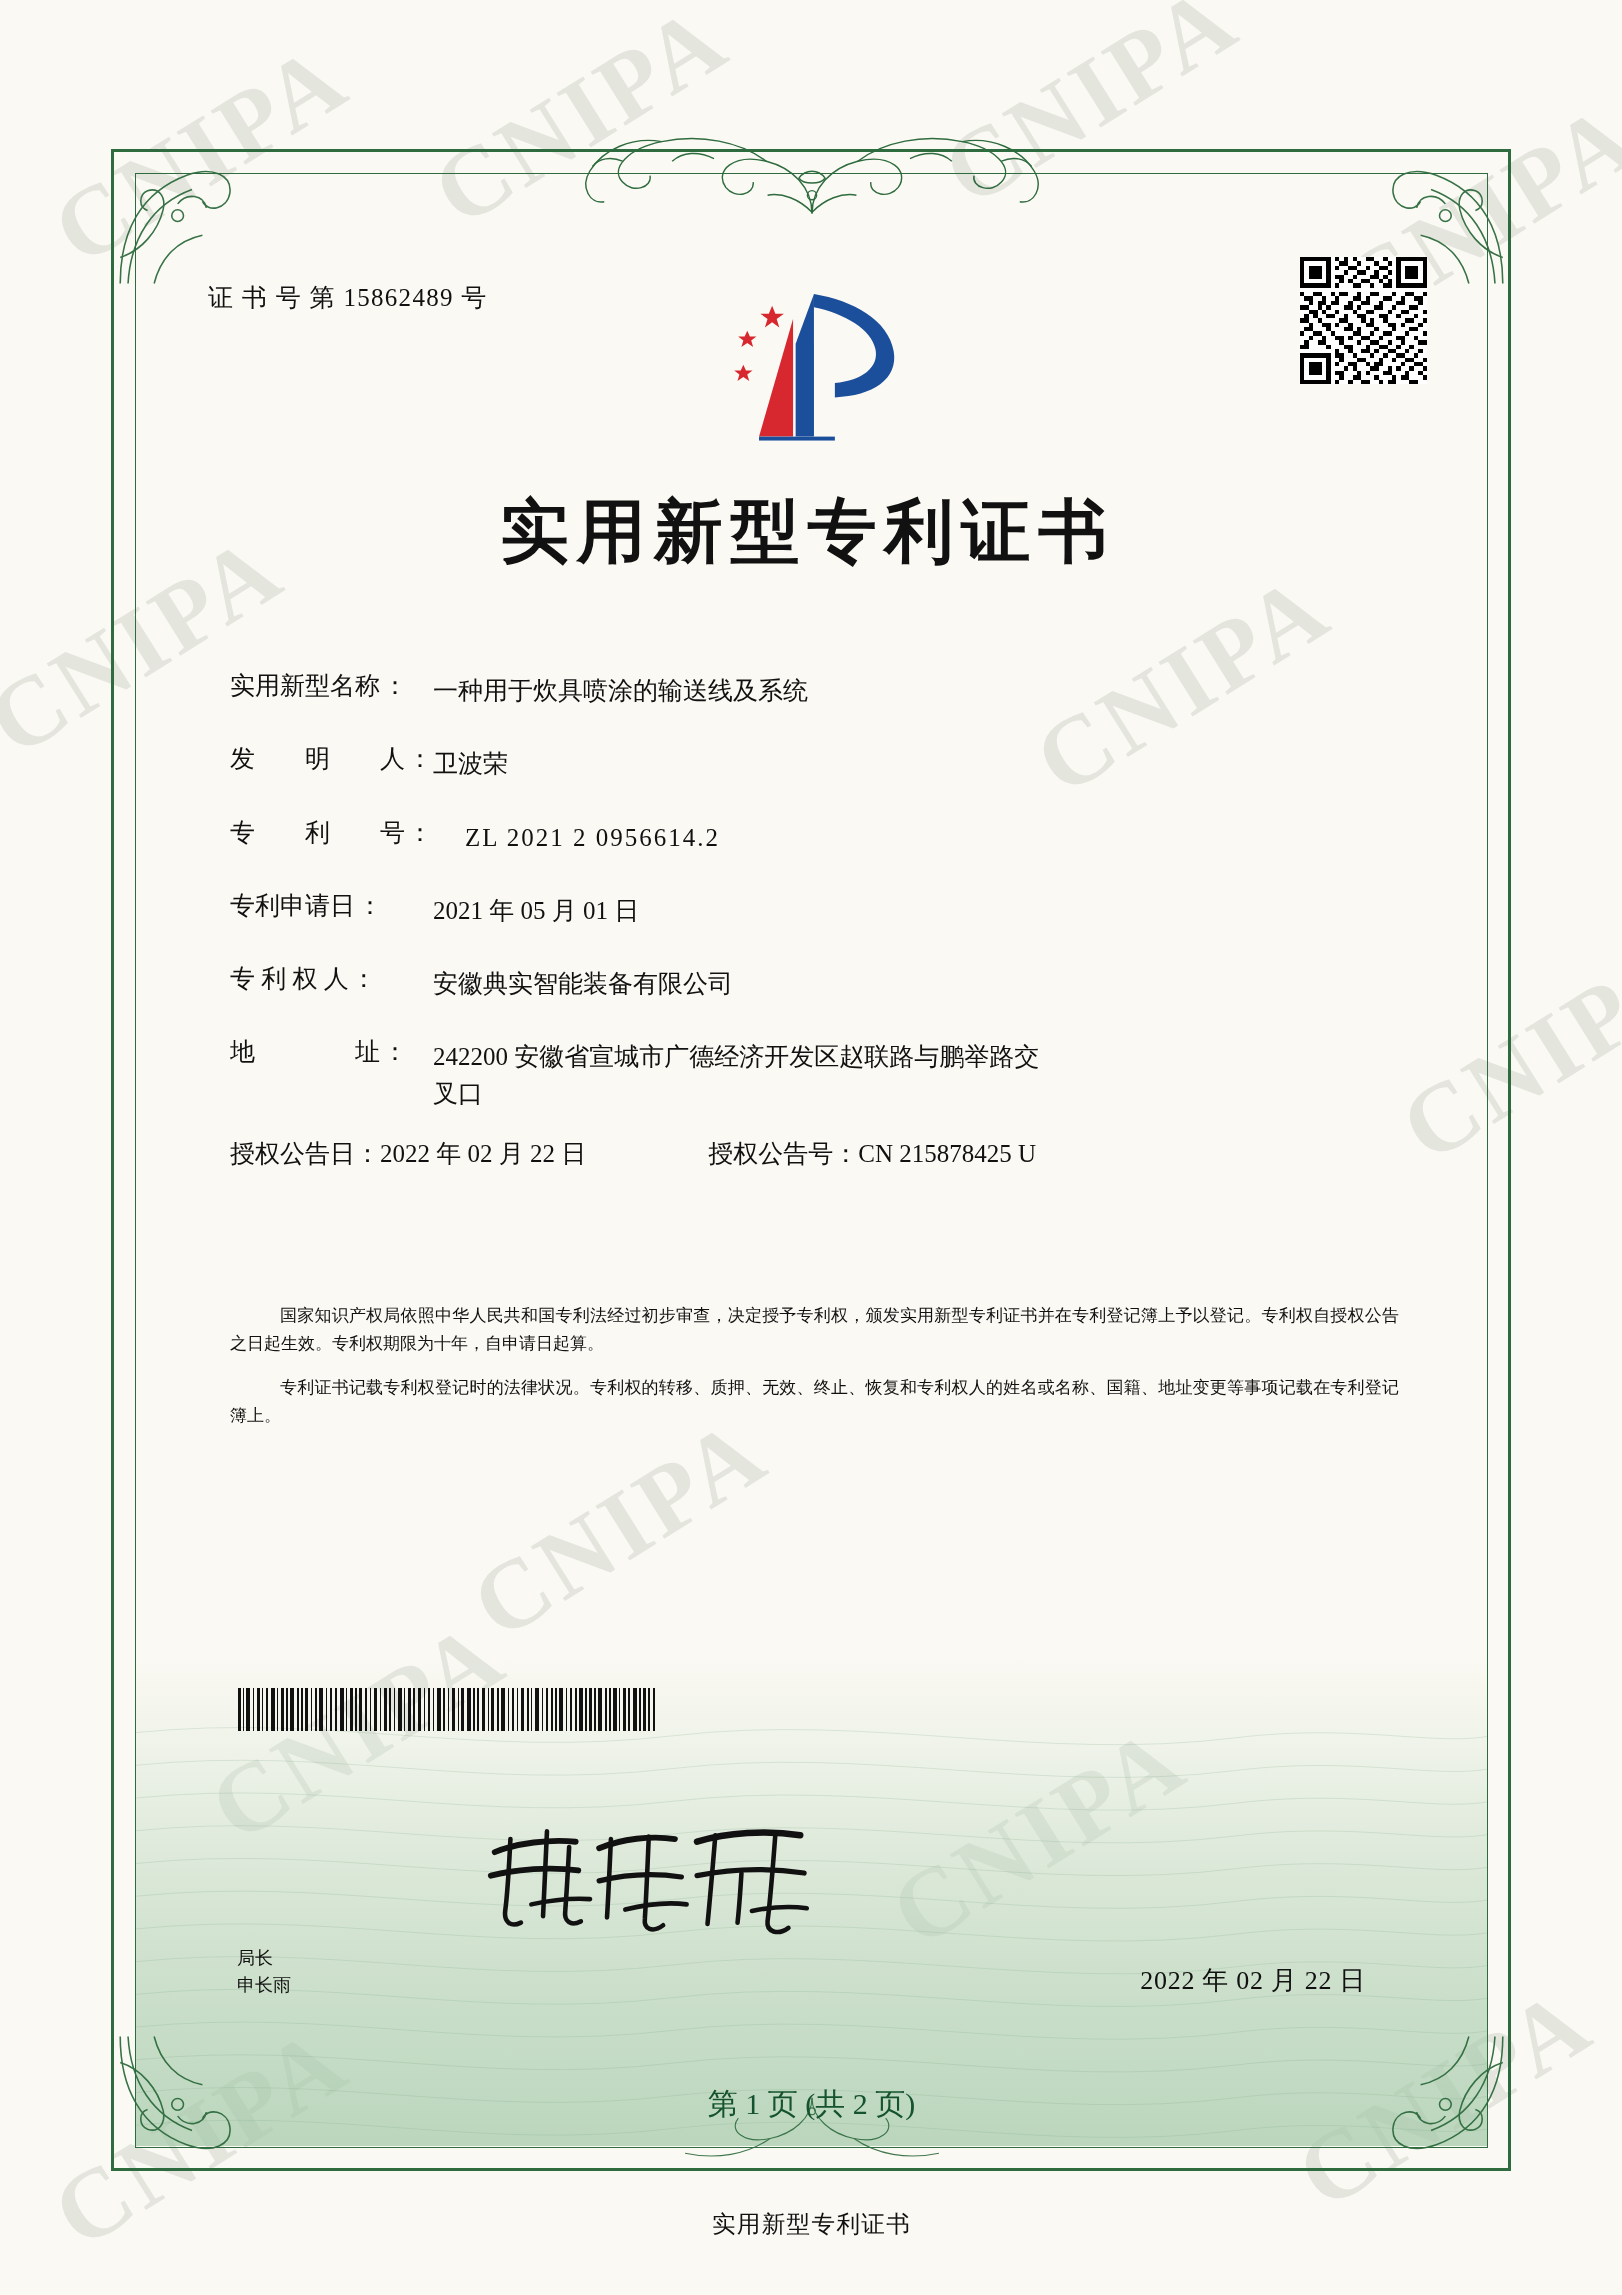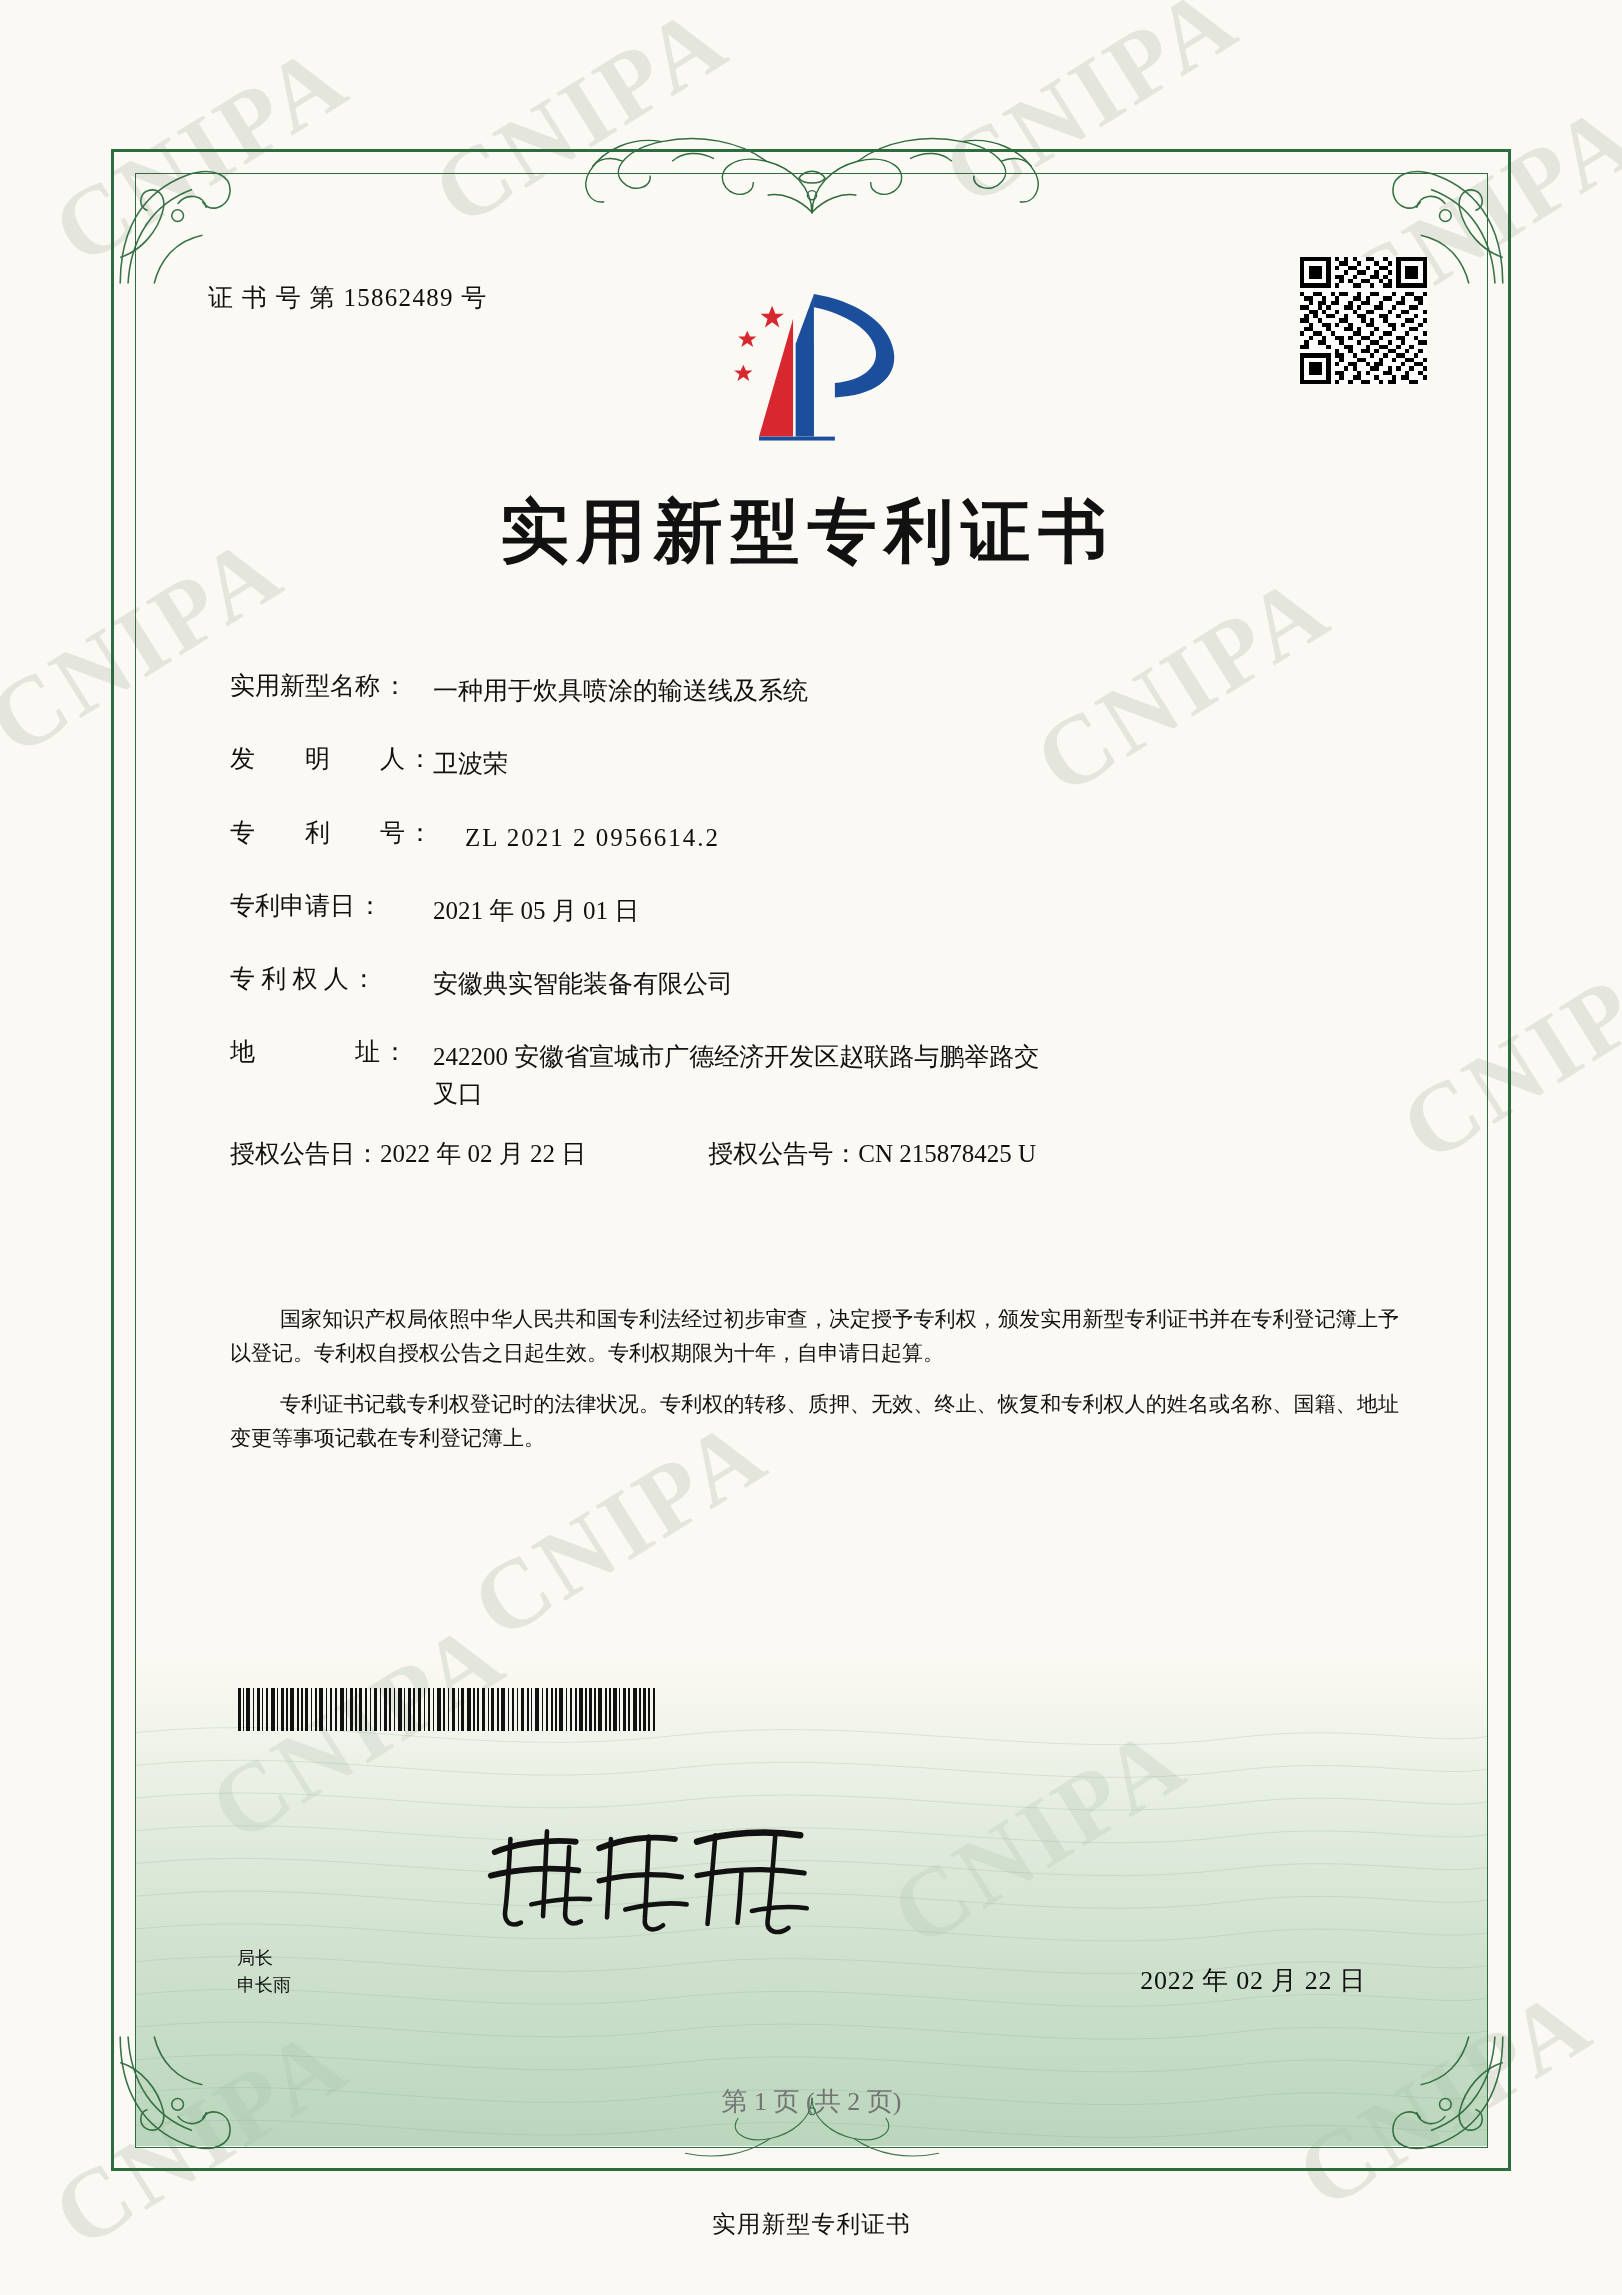--- a/index.html
+++ b/index.html
@@ -194,21 +194,21 @@
     white-space: nowrap;
     font-size: 25px;
   }
   .row-two .seg2 { margin-left: 122px; }
 
   .paras {
     position: absolute;
     left: 230px;
     top: 1302px;
     width: 1169px;
-    font-size: 21px;
+    font-size: 17px;
     line-height: 1.62;
     color: #111;
     text-align: justify;
   }
   .paras p {
     margin: 0 0 17px 0;
     text-indent: 50px;
   }
 
   .barcode {
@@ -241,22 +241,22 @@
     font-size: 26px;
     letter-spacing: 0.7px;
     color: #111;
   }
   .page-num {
     position: absolute;
     left: 0;
     right: 0;
     top: 2084px;
     text-align: center;
-    font-size: 26px;
-    color: #737373;
+    font-size: 30px;
+    color: #14532d;
   }
   .footer-note {
     position: absolute;
     left: 0;
     right: 0;
     top: 2208px;
     text-align: center;
     font-size: 23.6px;
     letter-spacing: 1.3px;
     color: #111;

